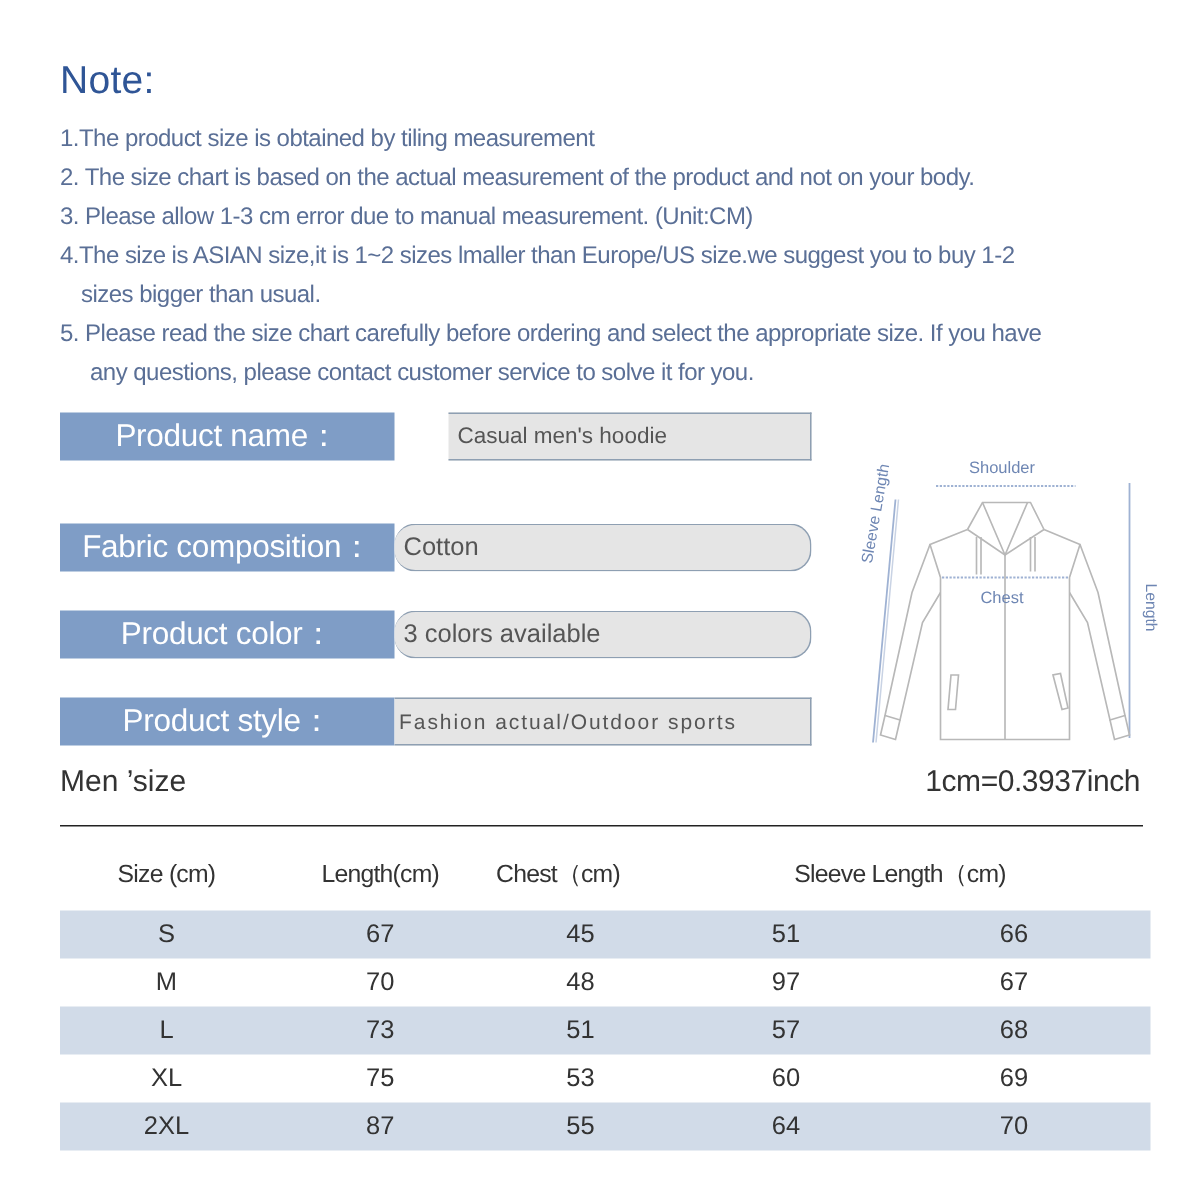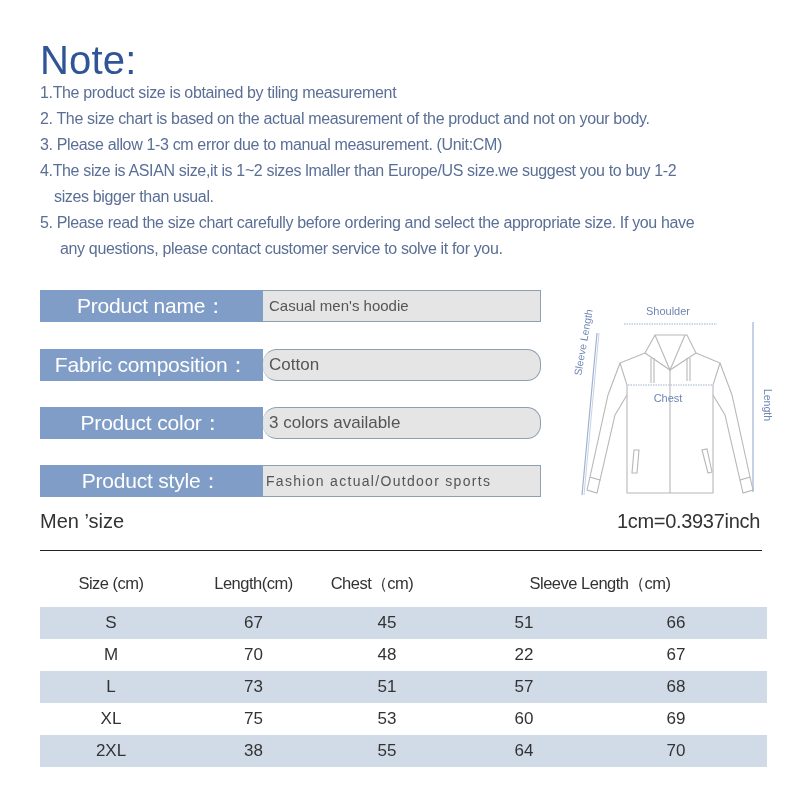--- a/index.html
+++ b/index.html
@@ -11,21 +11,21 @@
       width: 800px;
       height: 800px;
       position: relative;
       overflow: hidden;
       font-family: "Liberation Sans", "DejaVu Sans", sans-serif;
     }
     .note-title {
       position: absolute;
       left: 40px;
       top: 38px;
-      font-size: 40px;
+      font-size: 26px;
       color: #2f5596;
       letter-spacing: 0.2px;
       font-weight: normal;
     }
     .notes {
       position: absolute;
       left: 40px;
       top: 80px;
       width: 750px;
       color: #5a6f96;
@@ -141,21 +141,21 @@
 <div class="notes">
   <div class="line">1.The product size is obtained by tiling measurement</div>
   <div class="line">2. The size chart is based on the actual measurement of the product and not on your body.</div>
   <div class="line">3. Please allow 1-3 cm error due to manual measurement. (Unit:CM)</div>
   <div class="line">4.The size is ASIAN size,it is 1~2 sizes lmaller than Europe/US size.we suggest you to buy 1-2</div>
   <div class="line indent1">sizes bigger than usual.</div>
   <div class="line">5. Please read the size chart carefully before ordering and select the appropriate size. If you have</div>
   <div class="line indent2">any questions, please contact customer service to solve it for you.</div>
 </div>
 
-<div class="info-row" style="top:290px;">
+<div class="info-row" style="top:275px;gap:36px;">
   <div class="info-label">Product name：</div>
   <div class="info-value v-small">Casual men's hoodie</div>
 </div>
 
 <div class="info-row" style="top:349px;justify-content:space-between;">
   <div class="info-label">Fabric composition：</div>
   <div class="info-value v-med">Cotton</div>
 </div>
 
 <div class="info-row" style="top:407px;">
@@ -221,37 +221,37 @@
     <div class="c0">S</div>
     <div class="c1">67</div>
     <div class="c2">45</div>
     <div class="c3">51</div>
     <div class="c4">66</div>
   </div>
   <div class="t-row">
     <div class="c0">M</div>
     <div class="c1">70</div>
     <div class="c2">48</div>
-    <div class="c3">22</div>
+    <div class="c3">97</div>
     <div class="c4">67</div>
   </div>
   <div class="t-row band">
     <div class="c0">L</div>
     <div class="c1">73</div>
     <div class="c2">51</div>
     <div class="c3">57</div>
     <div class="c4">68</div>
   </div>
   <div class="t-row">
     <div class="c0">XL</div>
     <div class="c1">75</div>
     <div class="c2">53</div>
     <div class="c3">60</div>
     <div class="c4">69</div>
   </div>
   <div class="t-row band">
     <div class="c0">2XL</div>
-    <div class="c1">38</div>
+    <div class="c1">87</div>
     <div class="c2">55</div>
     <div class="c3">64</div>
     <div class="c4">70</div>
   </div>
 </div>
 
 </body></html>

